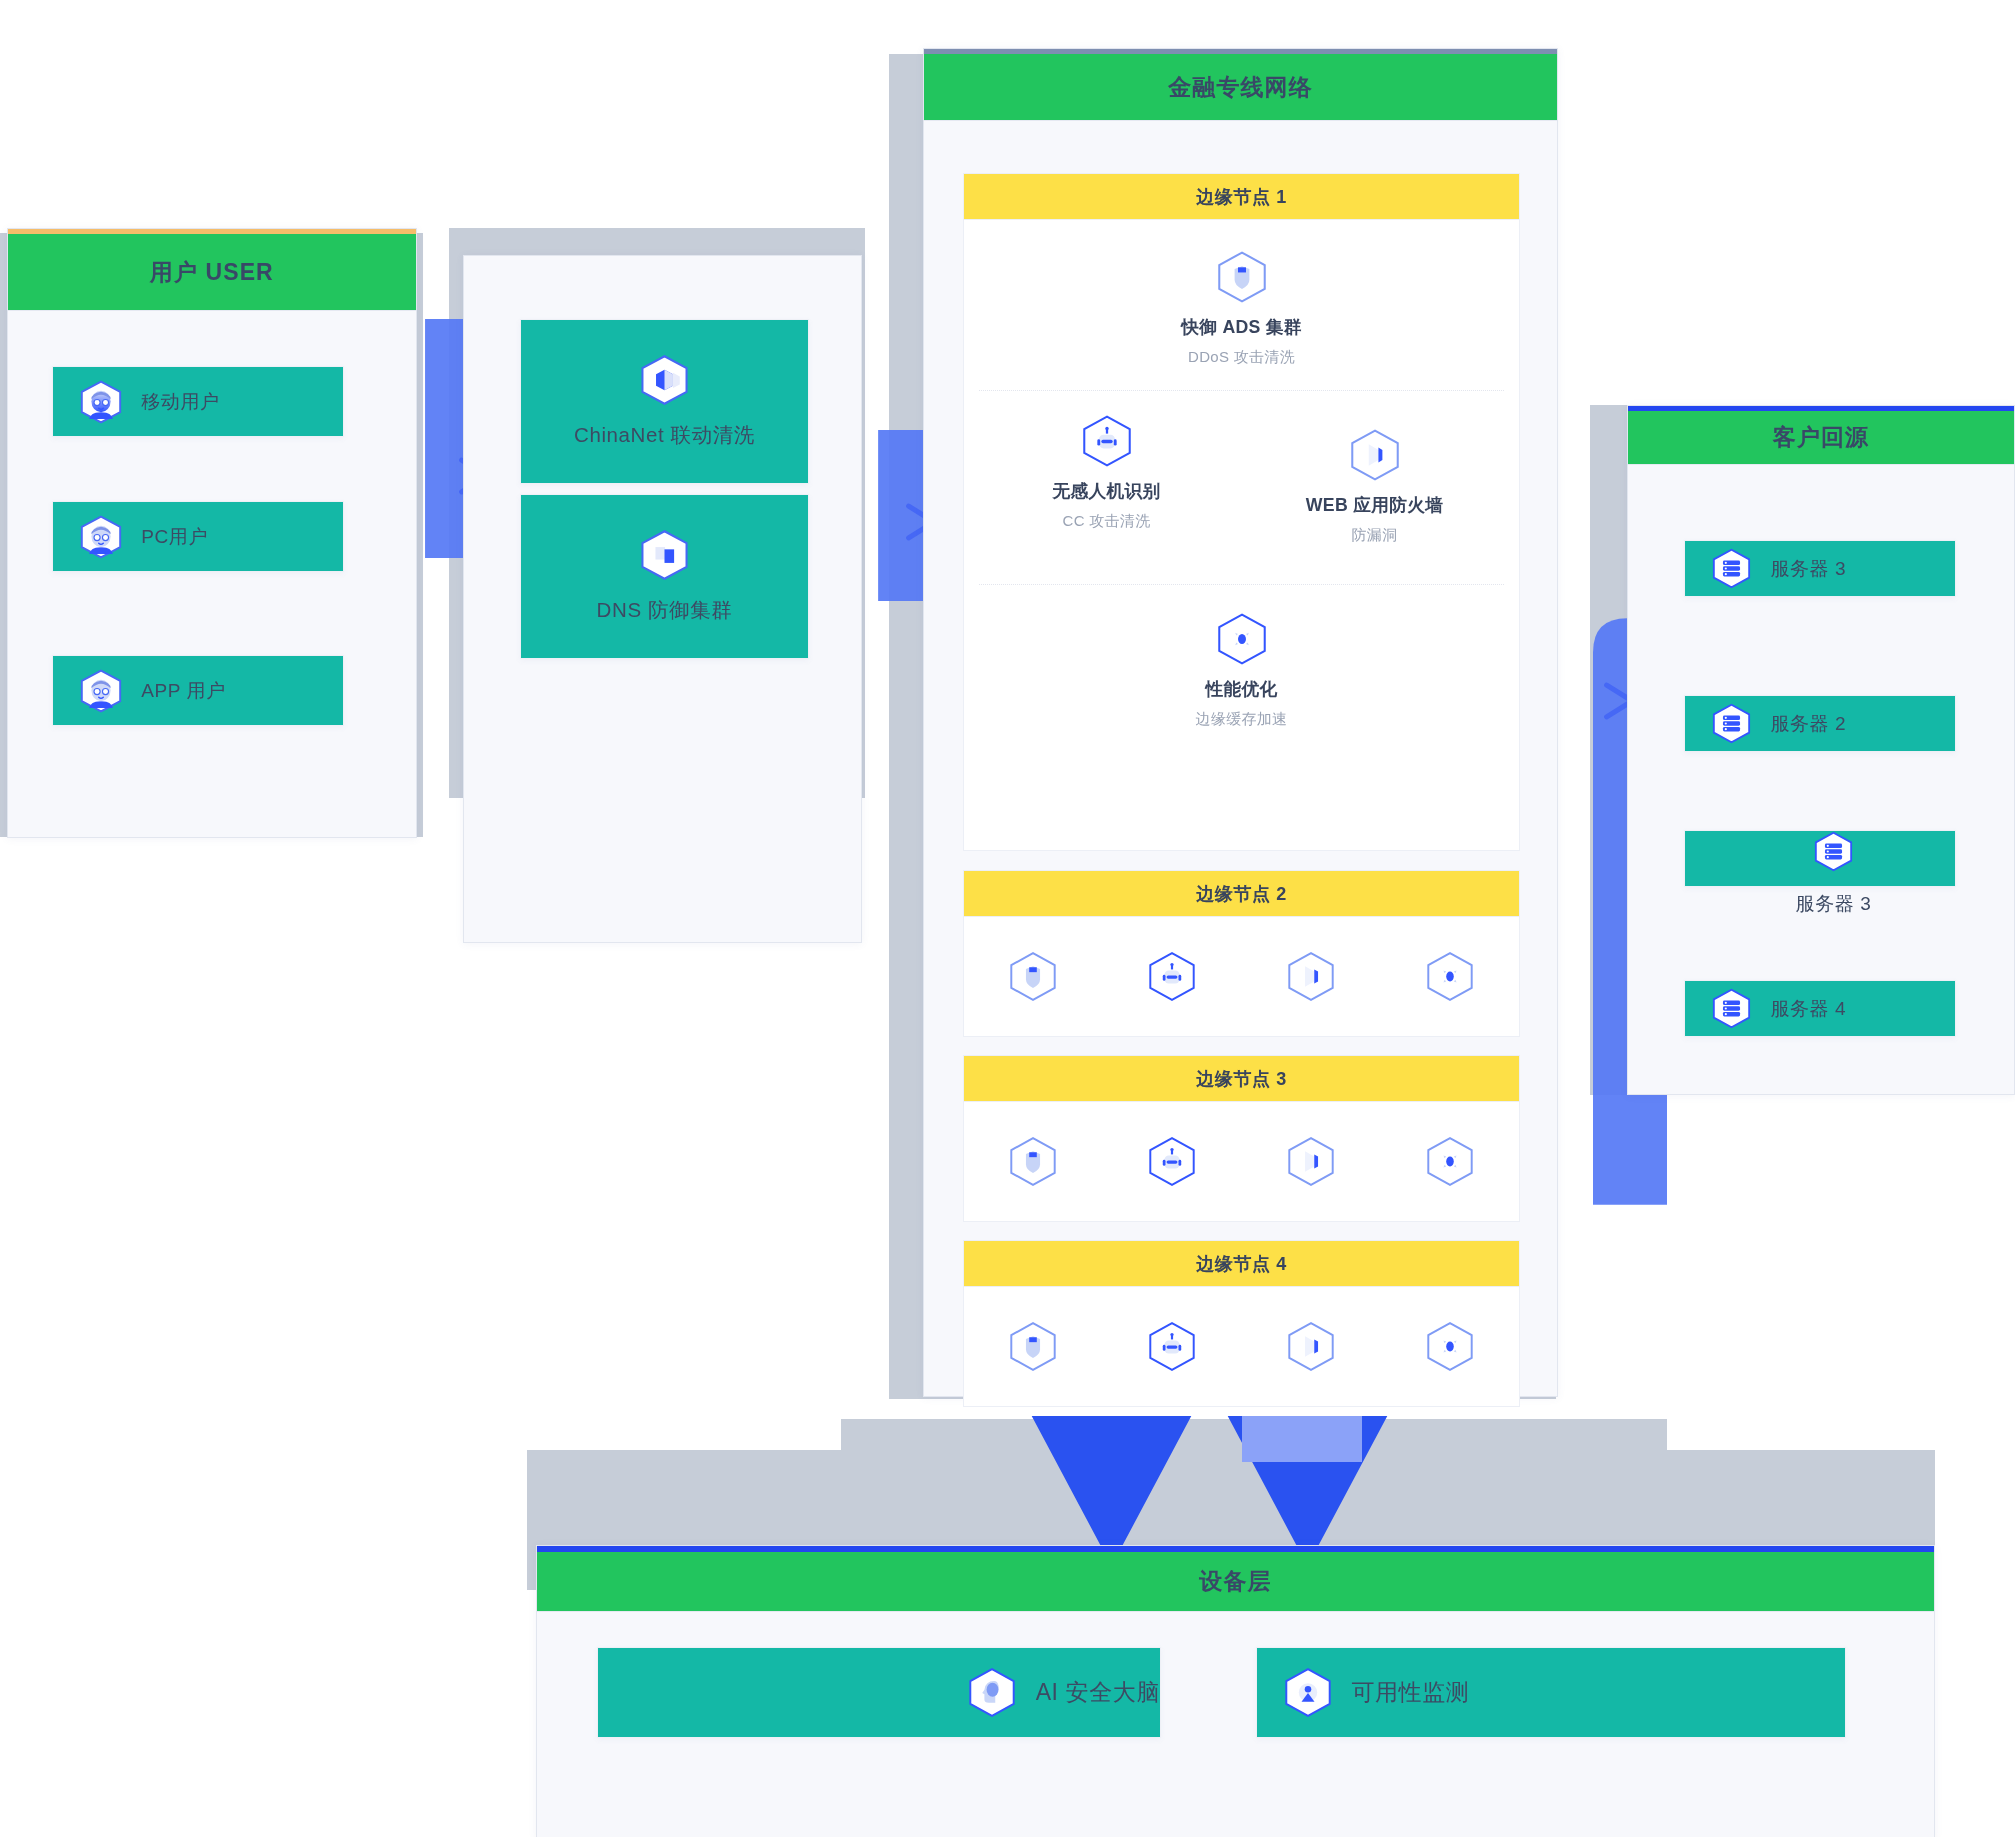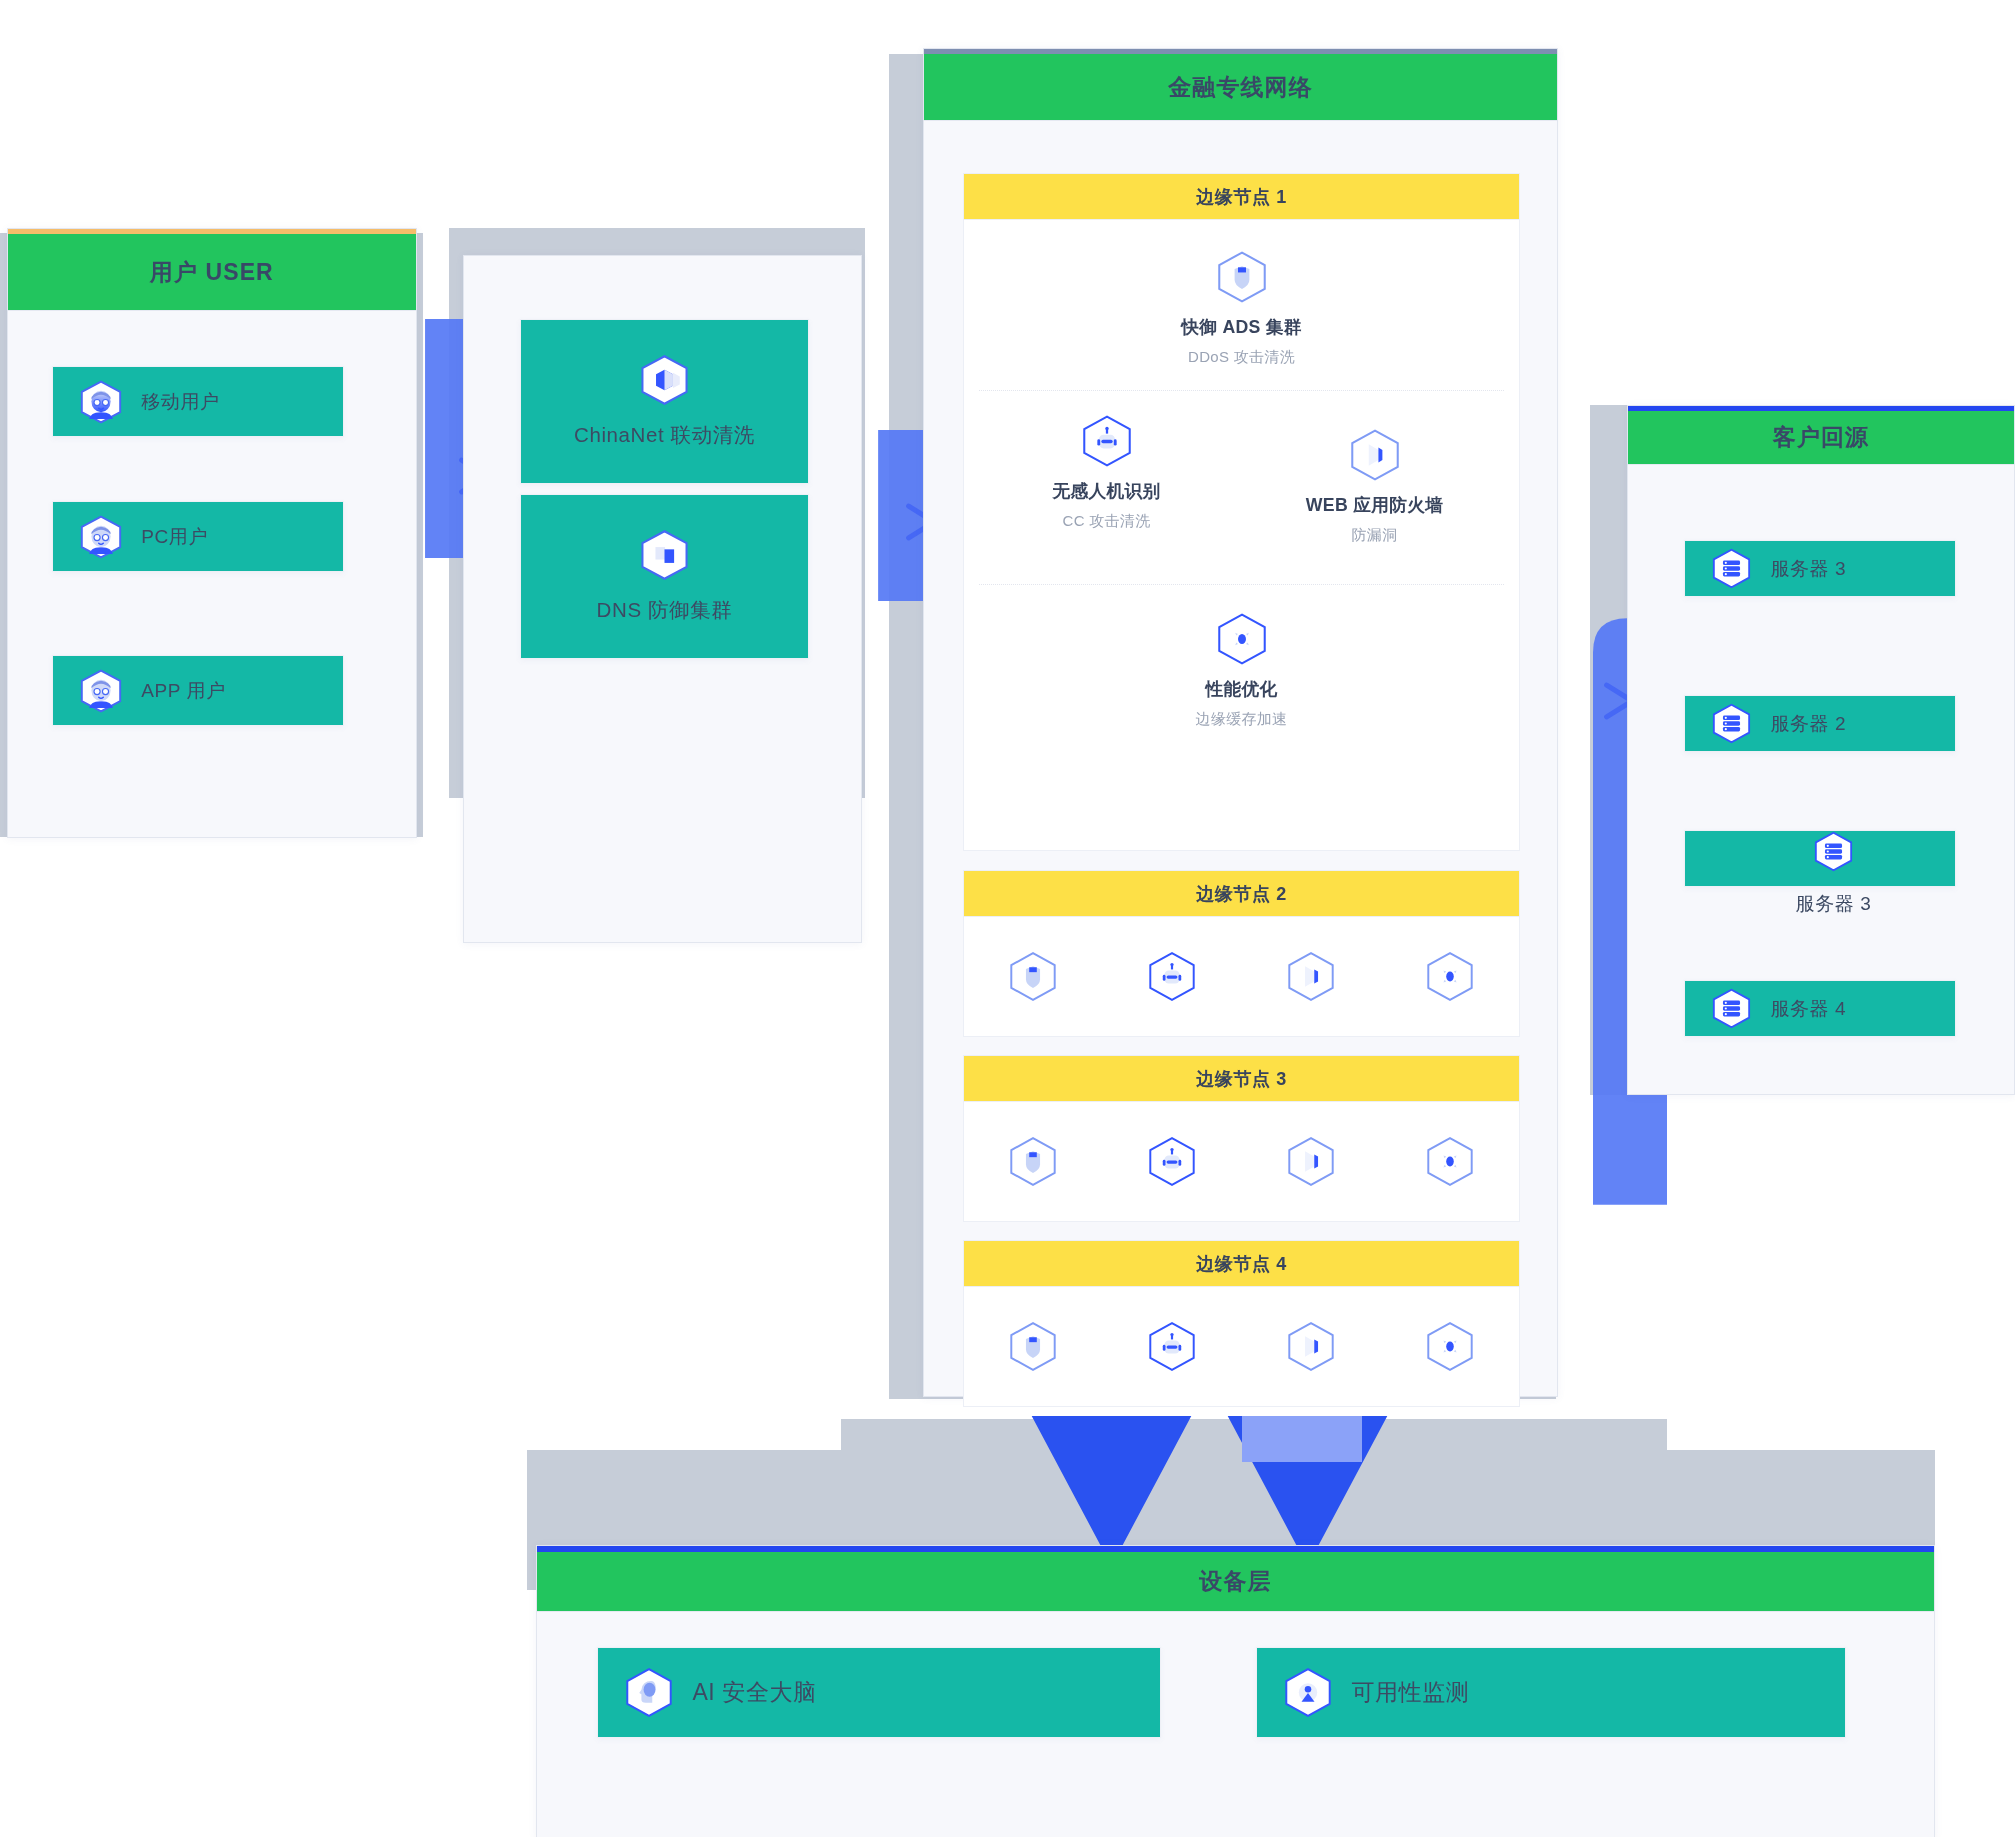--- a/index.html
+++ b/index.html
@@ -475,21 +475,21 @@
       <span class="lbl">服务器 4</span>
     </div>
   </div>
 
   <div class="panel" style="left:536px;top:1545px;width:1399px;height:296px;">
     <div class="accent-bar" style="background:#2346f0;height:5.7px;"></div>
     <div class="panel-head" style="height:60px;margin-top:5.7px;">
       <span class="panel-title">设备层</span>
     </div>
 
-    <div class="card row-card" style="position:absolute;left:60px;top:101px;width:564px;height:91px;">
+    <div class="card row-card" style="position:absolute;left:60px;top:101px;width:564px;height:91px;justify-content:flex-end;">
       <span class="hex">
         <svg width="48" height="51" viewBox="0 0 88 94">
           <polygon points="44,4 84,26 84,68 44,90 4,68 4,26" fill="#ffffff" stroke="#3355ff" stroke-width="3.6"></polygon>
           <path d="M48,26 Q32,26 30,42 L26,48 L30,50 L30,60 Q30,66 38,66 L50,66 L50,48 Q58,44 56,34 Q54,26 48,26 Z" fill="#c9d6f8"></path>
           <ellipse cx="45" cy="42" rx="11" ry="13" fill="#7f9bf5"></ellipse>
         </svg>
       </span>
       <span class="lbl" style="font-size:23px;">AI 安全大脑</span>
     </div>
 

